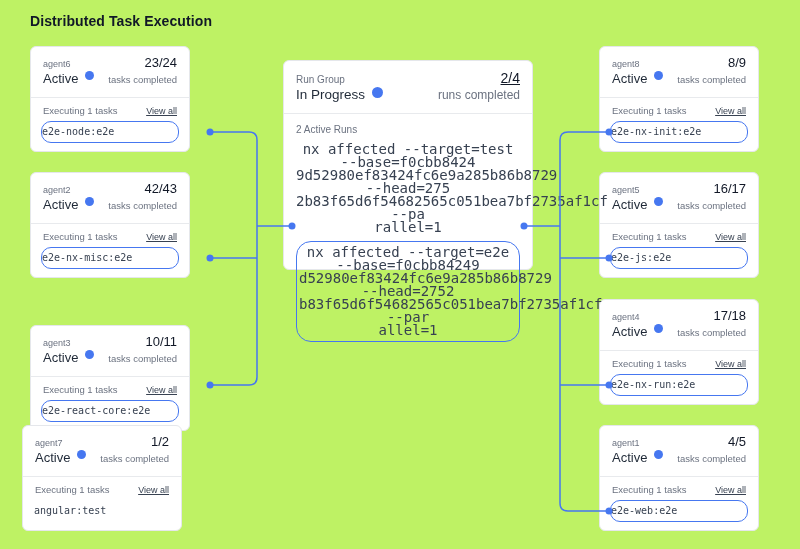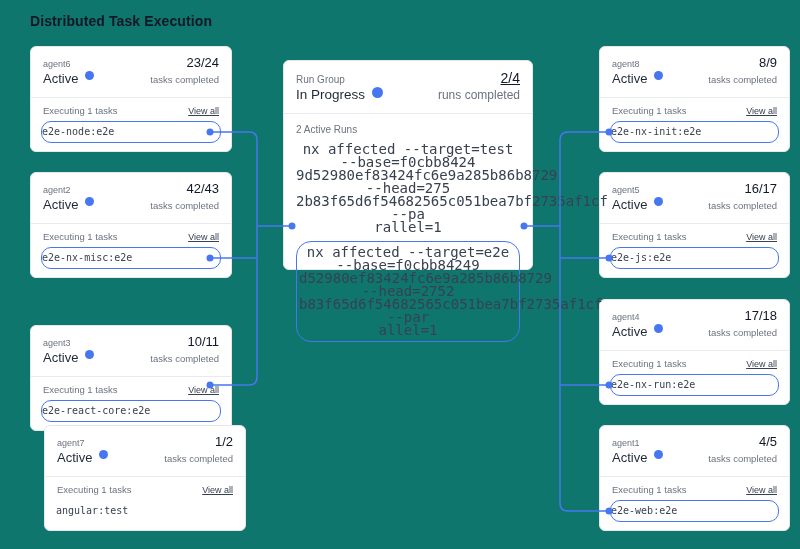--- a/index.html
+++ b/index.html
@@ -1,28 +1,28 @@
 <!DOCTYPE html>
 <html><head>
 <meta charset="utf-8">
 <style>
   * { margin:0; padding:0; box-sizing:border-box; }
   html,body { background:#fff; }
   body { font-family:"Liberation Sans", sans-serif; color:#1f2937; }
-  .canvas { position:relative; width:800px; height:549px; background:#0f766e; overflow:hidden; }
+  .canvas { position:relative; width:800px; height:549px; background:#bef264; overflow:hidden; }
 
   .page-title { position:absolute; left:30px; top:13px; font-size:14px; font-weight:700; color:#111827; letter-spacing:.1px; }
 
   .connector-svg { position:absolute; left:0; top:0; width:800px; height:549px; pointer-events:none; z-index:5; }
 
   .card { position:absolute; background:#fff; border:1px solid #e5e7eb; border-radius:6px; z-index:2; }
 
   
-  .agent-card { width:202px; height:106px; }
-  .agent-card.right { width:191px; }
+  .agent-card { width:160px; height:106px; }
+  .agent-card.right { width:160px; }
   .agent-header { padding:8px 12px 5px 12px; height:50px; }
   .row { display:flex; justify-content:space-between; align-items:baseline; }
   .agent-name { font-size:9px; color:#6b7280; }
   .agent-count { font-size:13px; color:#111827; font-weight:500; }
   .status-row { margin-top:1px; }
   .status-left { display:flex; align-items:flex-start; gap:7px; }
   .status-text { font-size:13px; color:#1f2937; }
   .status-dot { width:9px; height:9px; border-radius:50%; background:#4677f0; display:inline-block; }
   .completed-label { font-size:9.5px; color:#6b7280; }
   .agent-body { border-top:1px solid #e8eaed; padding:7px 10px 0 10px; }
@@ -139,21 +139,21 @@
     </div>
     <div class="agent-body">
       <div class="exec-row">
         <span class="exec-label">Executing 1 tasks</span>
         <span class="view-all">View all</span>
       </div>
       <div class="task-pill">e2e-react-core:e2e</div>
     </div>
   </div>
 
-  <div class="card agent-card" style="left:44px; top:425px;">
+  <div class="card agent-card" style="left:22px; top:425px;">
     <div class="agent-header">
       <div class="row">
         <span class="agent-name">agent7</span>
         <span class="agent-count">1/2</span>
       </div>
       <div class="row status-row">
         <span class="status-left">
             <span class="status-text">Active</span>
             <span class="status-dot"></span>
           </span>

